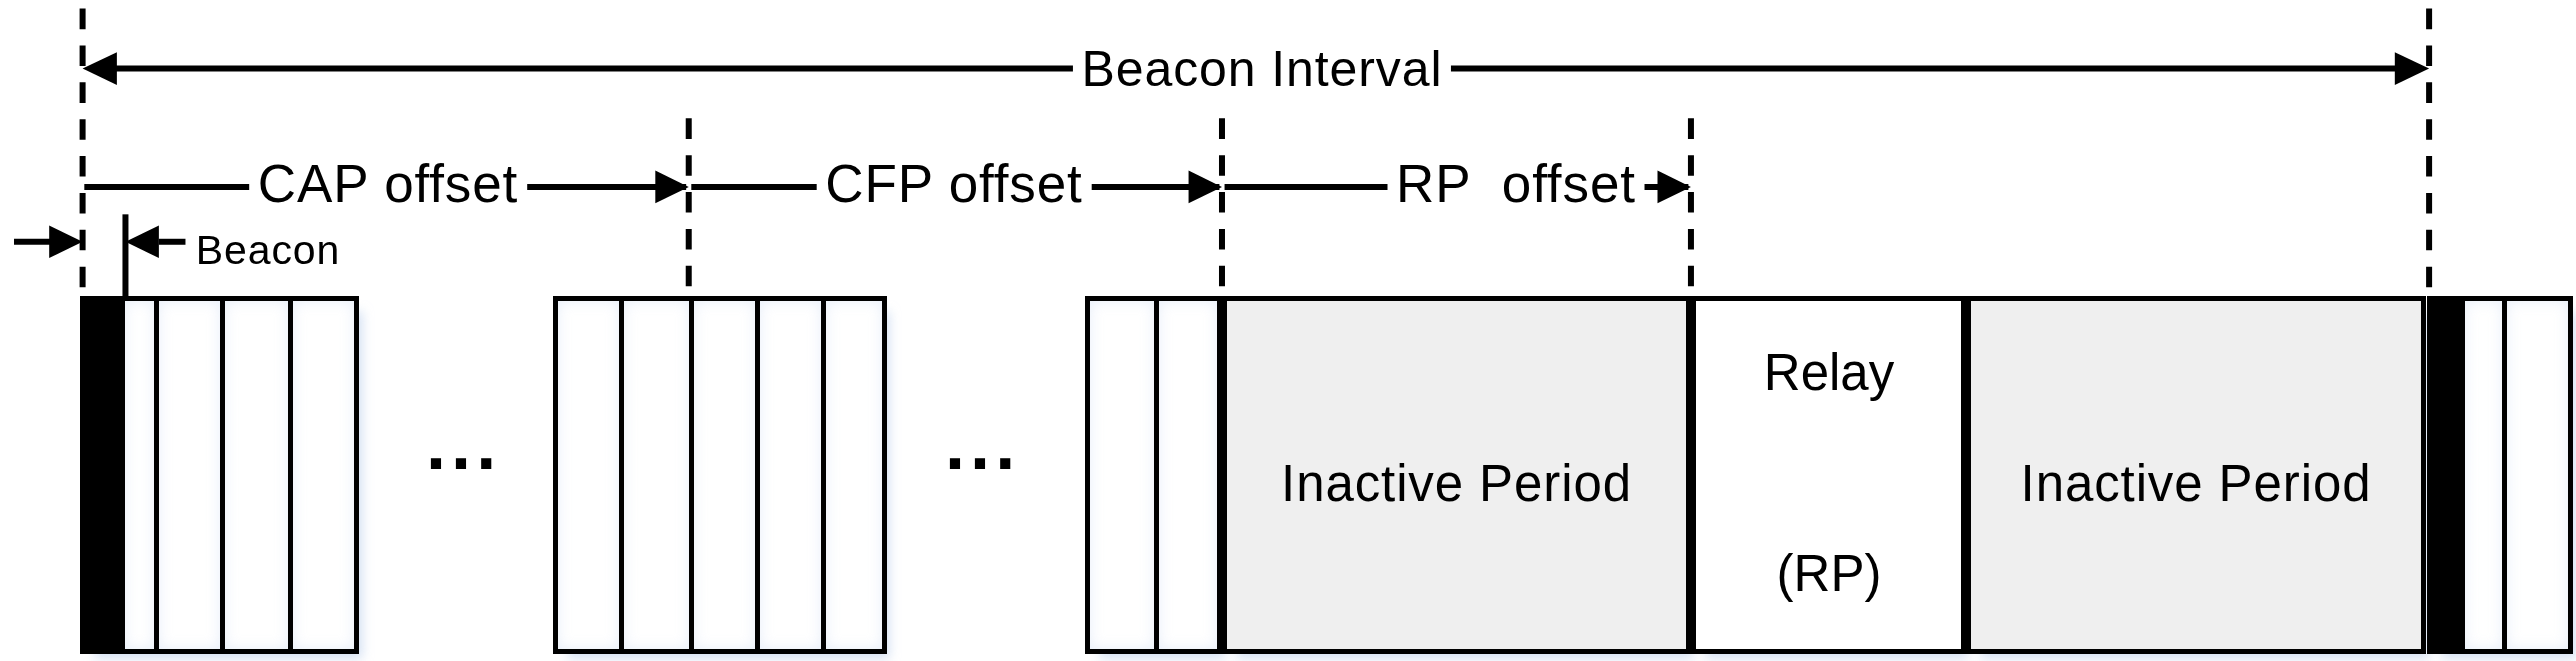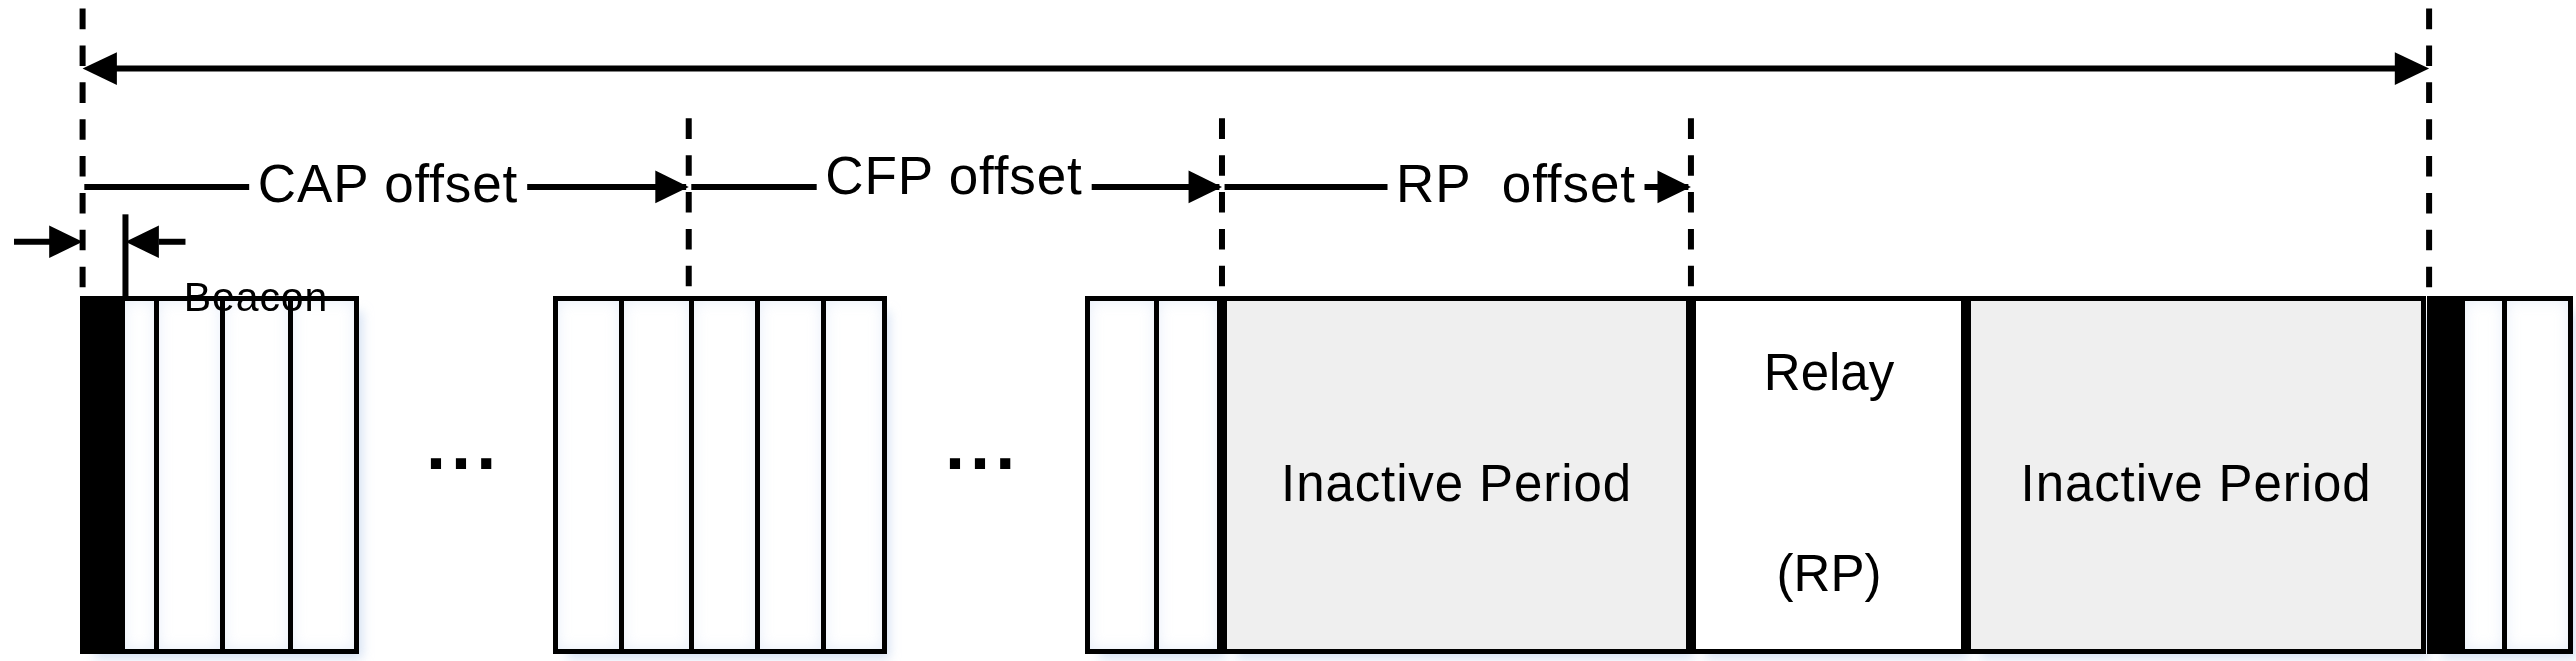--- a/index.html
+++ b/index.html
@@ -124,23 +124,24 @@
     <line x1="1428" y1="218" x2="1969" y2="218"></line>
     <polygon points="1972,218 1933,199 1933,237"></polygon>
 
     <line x1="16" y1="282" x2="60" y2="282"></line>
     <polygon points="96,282 57,263 57,301"></polygon>
     <polygon points="146,282 185,263 185,301"></polygon>
     <line x1="185" y1="282" x2="216" y2="282"></line>
     <line x1="146" y1="250" x2="146" y2="350"></line>
   </svg>
 
+  <div class="lbl lbl-bi masked" style="left:1262px;top:69px;">Beacon Interval</div>
 
   <div class="lbl lbl-offset masked" style="left:388px;top:184px;">CAP offset</div>
 
-  <div class="lbl lbl-offset masked" style="left:954px;top:176px;">CFP offset</div>
+  <div class="lbl lbl-offset masked" style="left:954px;top:184px;">CFP offset</div>
 
   <div class="lbl lbl-offset masked" style="left:1516px;top:184px;">RP  offset</div>
 
-  <div class="lbl lbl-beacon" style="left:256px;top:251px;margin-top:47px;">Beacon</div>
+  <div class="lbl lbl-beacon" style="left:268px;top:251px;">Beacon</div>
 
 </div>
 
 
 </body></html>

